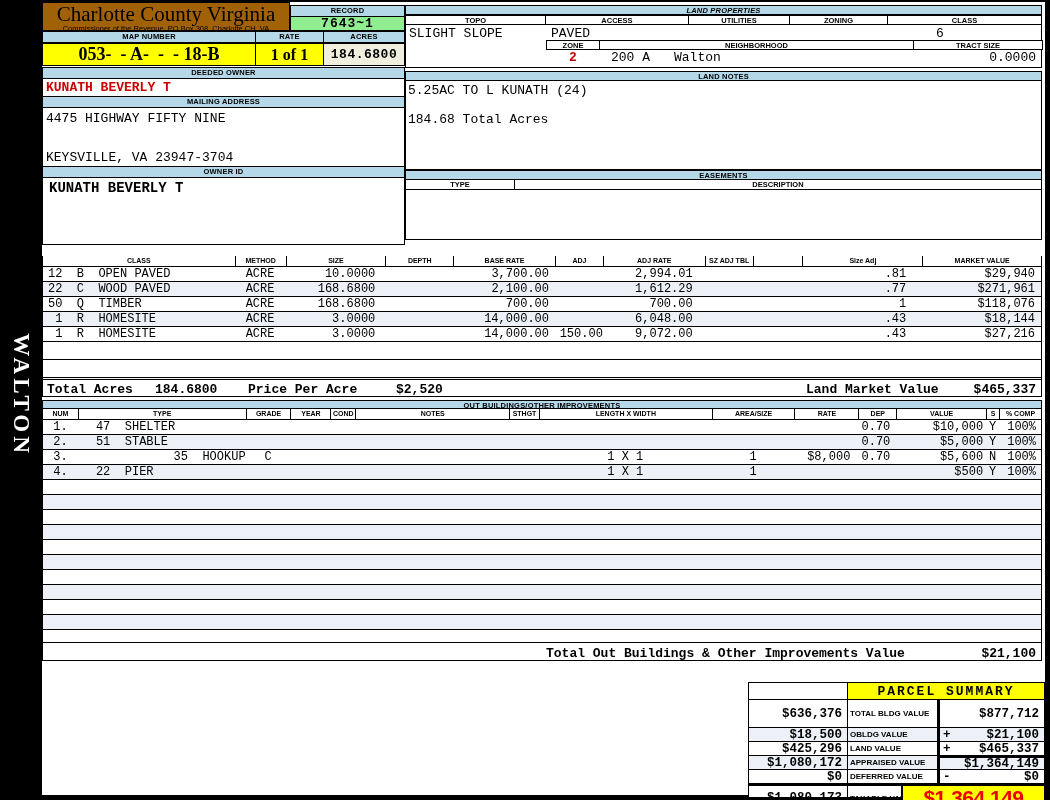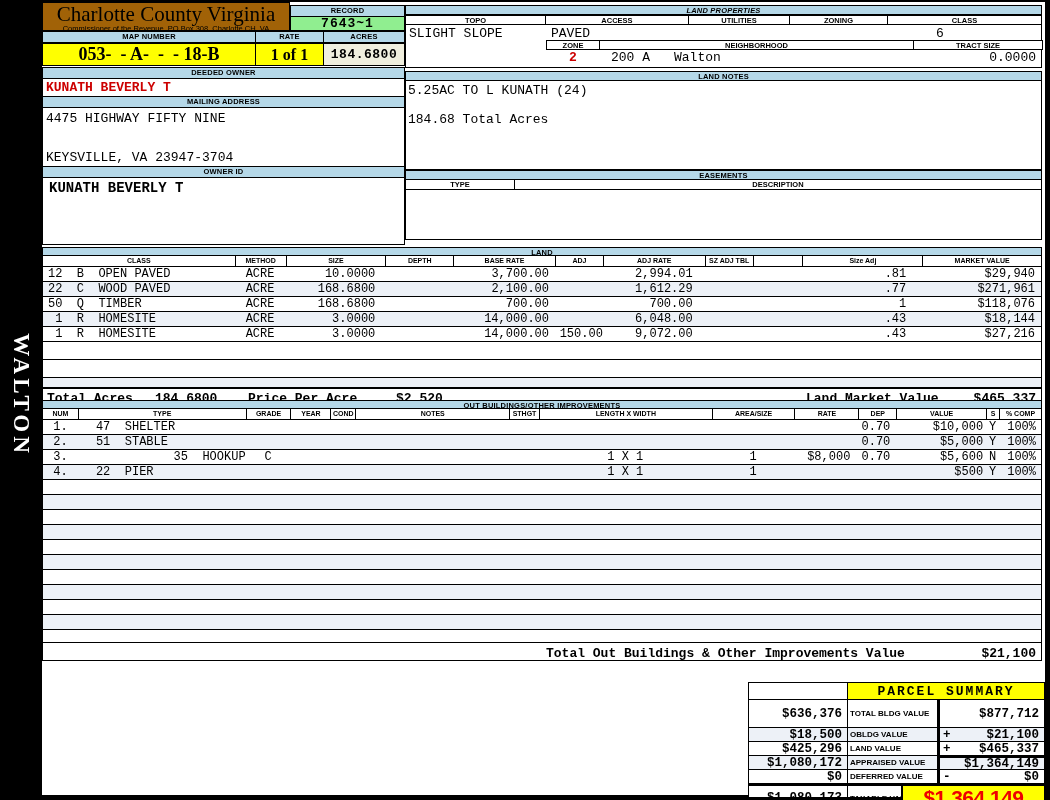--- a/index.html
+++ b/index.html
@@ -105,21 +105,20 @@
   <div class="abs" style="left:42px;top:67px;width:363px;height:178px;border:1px solid #000;background:#fff;">
     <div class="bluebar" style="border-left:none;border-right:none;border-top:none;height:10px;">DEEDED OWNER</div>
     <div class="mono" style="font-size:13px;font-weight:bold;color:var(--owner-red);padding:1px 0 1px 3px;">KUNATH BEVERLY T</div>
     <div class="bluebar" style="border-left:none;border-right:none;height:10px;">MAILING ADDRESS</div>
     <div class="mono" style="font-size:13px;padding:3px 0 0 3px;">4475 HIGHWAY FIFTY NINE</div>
     <div class="mono" style="font-size:13px;padding:24px 0 1px 3px;">KEYSVILLE, VA 23947-3704</div>
     <div class="bluebar" style="border-left:none;border-right:none;height:10px;">OWNER ID</div>
     <div class="mono" style="font-size:14px;font-weight:bold;padding:2px 0 0 6px;">KUNATH BEVERLY T</div>
   </div>
 
-  <div class="abs bluebar" style="left:42px;top:247px;width:1000px;height:9px;">LAND</div>
   <div class="abs table" id="land-table" style="left:42px;top:256px;width:1000px;">
       <div class="thead" style="height: 10px;">
         <div style="width: 192px;">CLASS</div>
         <div style="width: 51px;">METHOD</div>
         <div style="width: 100px;">SIZE</div>
         <div style="width: 68px;">DEPTH</div>
         <div style="width: 102px;">BASE RATE</div>
         <div style="width: 48px;">ADJ</div>
         <div style="width: 102px;">ADJ RATE</div>
         <div style="width: 48px;">SZ ADJ TBL</div>
@@ -226,21 +225,21 @@
         <div style="width: 102px; text-align: right; padding-right: 6px;"></div>
         <div style="width: 48px; text-align: right;"></div>
         <div style="width: 102px; text-align: right; padding-right: 12px;"></div>
         <div style="width: 48px; text-align: center;"></div>
         <div style="width: 50px; text-align: center;"></div>
         <div style="width: 120px; text-align: right; padding-right: 16px;"></div>
         <div style="width: 119px; text-align: right; padding-right: 6px;"></div>
       </div>
     </div>
 
-  <div class="abs totalrow" style="left:42px;top:388px;width:1000px;height:18px;font-family:Liberation Mono, monospace;">
+  <div class="abs totalrow" style="left:42px;top:379px;width:1000px;height:18px;font-family:Liberation Mono, monospace;">
     <span class="abs" style="left:4px;top:2px;">Total Acres</span>
     <span class="abs" style="left:112px;top:2px;">184.6800</span>
     <span class="abs" style="left:205px;top:2px;">Price Per Acre</span>
     <span class="abs" style="left:353px;top:2px;">$2,520</span>
     <span class="abs" style="left:763px;top:2px;">Land Market Value</span>
     <span class="abs" style="right:5px;top:2px;">$465,337</span>
   </div>
 
   <div class="abs bluebar" style="left:42px;top:400px;width:1000px;height:9px;">OUT BUILDINGS/OTHER IMPROVEMENTS</div>
   <div class="abs table" id="outb-table" style="left:42px;top:409px;width:1000px;">

